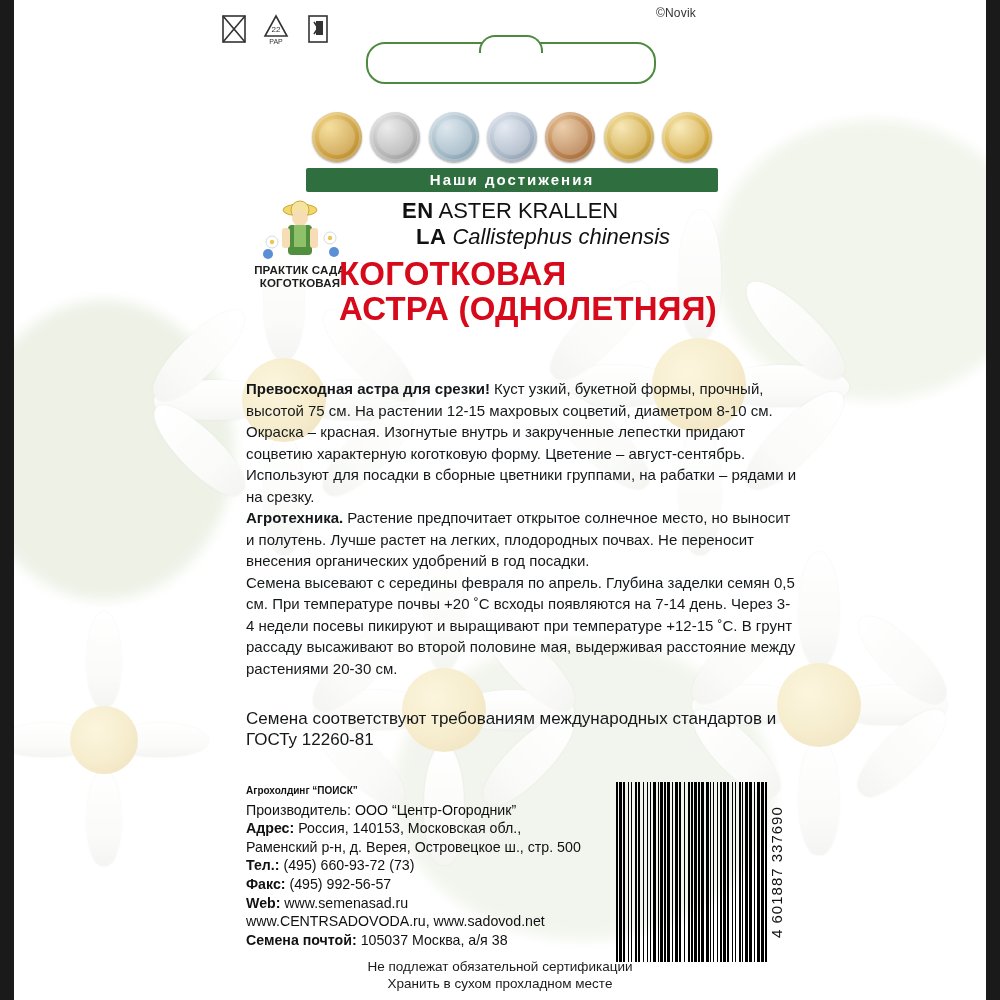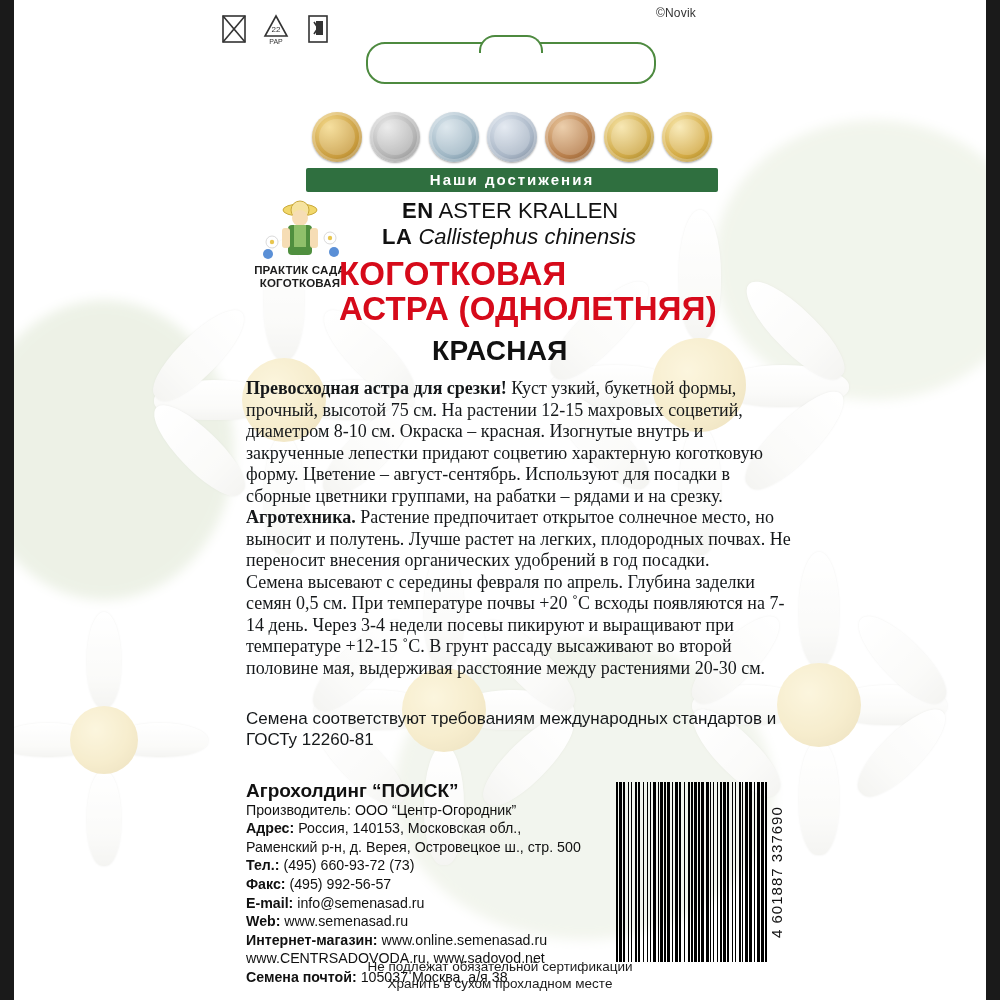--- a/index.html
+++ b/index.html
@@ -192,21 +192,21 @@
 
   
   .langline {
     position: absolute;
     font-size: 22px;
     color: #111;
   }
   .langline .tag { font-weight: bold; letter-spacing: .5px; }
   .en { left: 388px; top: 198px; }
   .la { left: 368px; top: 224px; font-style: italic; }
-  .la .tag { font-style: normal; }
+  .la .tag { font-style: normal; margin-left: 34px; }
 
   .title-main {
     position: absolute;
     left: 325px;
     top: 256px;
     font-size: 33px;
     font-weight: bold;
     color: #d60a1a;
     line-height: 35px;
     letter-spacing: .2px;
@@ -220,25 +220,24 @@
     color: #111;
     letter-spacing: .3px;
   }
 
   
   .body-text {
     position: absolute;
     left: 232px;
     top: 378px;
     width: 552px;
-    font-size: 18px;
+    font-size: 15px;
     line-height: 21.5px;
     color: #15181a;
     text-align: left;
-    font-family: Liberation Serif, serif;
   }
   .body-text p { margin: 0 0 0 0; }
   .body-text .b { font-weight: bold; }
   .seedcount {
     position: absolute;
     left: 508px;
     top: 676px;
     font-size: 18px;
     font-weight: bold;
     color: #111;
@@ -258,21 +257,21 @@
   .company {
     position: absolute;
     left: 232px;
     top: 782px;
     width: 380px;
     font-size: 14.2px;
     line-height: 18.6px;
     color: #111;
   }
   .company .b { font-weight: bold; }
-  .company .head { font-weight: bold; font-size: 19px; }
+  .company .head { font-weight: bold; font-size: 10px; }
 
   
   .barcode {
     position: absolute;
     left: 602px;
     top: 782px;
     width: 168px;
     height: 180px;
     display: flex;
     align-items: stretch;
@@ -456,41 +455,38 @@
     </div>
     <div class="langline la">
       <span class="tag">LA</span>
       <span>Callistephus chinensis</span>
     </div>
 
     <div class="title-main">
       <div>КОГОТКОВАЯ</div>
       <div>АСТРА (ОДНОЛЕТНЯЯ)</div>
     </div>
-    <div class="title-sub">КРАСНАЯ</div>
 
     <div class="body-text">
       <p><span class="b">Превосходная астра для срезки!</span><span> Куст узкий, букетной формы, прочный, высотой 75 см. На растении 12-15 махровых соцветий, диаметром 8-10 см. Окраска – красная. Изогнутые внутрь и закрученные лепестки придают соцветию характерную коготковую форму. Цветение – август-сентябрь. Используют для посадки в сборные цветники группами, на рабатки – рядами и на срезку.</span></p>
       <p><span class="b">Агротехника.</span><span> Растение предпочитает открытое солнечное место, но выносит и полутень. Лучше растет на легких, плодородных почвах. Не переносит внесения органических удобрений в год посадки.</span></p>
       <p>Семена высевают с середины февраля по апрель. Глубина заделки семян 0,5 см. При температуре почвы +20 ˚С всходы появляются на 7-14 день. Через 3-4 недели посевы пикируют и выращивают при температуре +12-15 ˚С. В грунт рассаду высаживают во второй половине мая, выдерживая расстояние между растениями 20-30 см.</p>
     </div>
 
 
     <div class="std-text">Семена соответствуют требованиям международных стандартов и ГОСТу 12260-81</div>
 
     <div class="company">
       <div class="head">Агрохолдинг “ПОИСК”</div>
       <div><span>Производитель: </span><span>ООО “Центр-Огородник”</span></div>
       <div><span class="b">Адрес:</span><span> Россия, 140153, Московская обл.,</span></div>
       <div>Раменский р-н, д. Верея, Островецкое ш., стр. 500</div>
       <div><span class="b">Тел.:</span><span> (495) 660-93-72 (73)</span></div>
       <div><span class="b">Факс:</span><span> (495) 992-56-57</span></div>
-      <div><span class="b">E-mail:</span><span> info@semenasad.ru</span></div>
       <div><span class="b">Web:</span><span> www.semenasad.ru</span></div>
-      <div><span class="b">Интернет-магазин:</span><span> www.online.semenasad.ru</span></div>
       <div>www.CENTRSADOVODA.ru, www.sadovod.net</div>
       <div><span class="b">Семена почтой:</span><span> 105037 Москва, а/я 38</span></div>
     </div>
 
     <div class="barcode">
       <div class="bars" id="bars">
           <i style="width: 2px; background: rgb(0, 0, 0);"></i>
           <i style="width: 1px; background: transparent;"></i>
           <i style="width: 3px; background: rgb(0, 0, 0);"></i>
           <i style="width: 1px; background: transparent;"></i>

